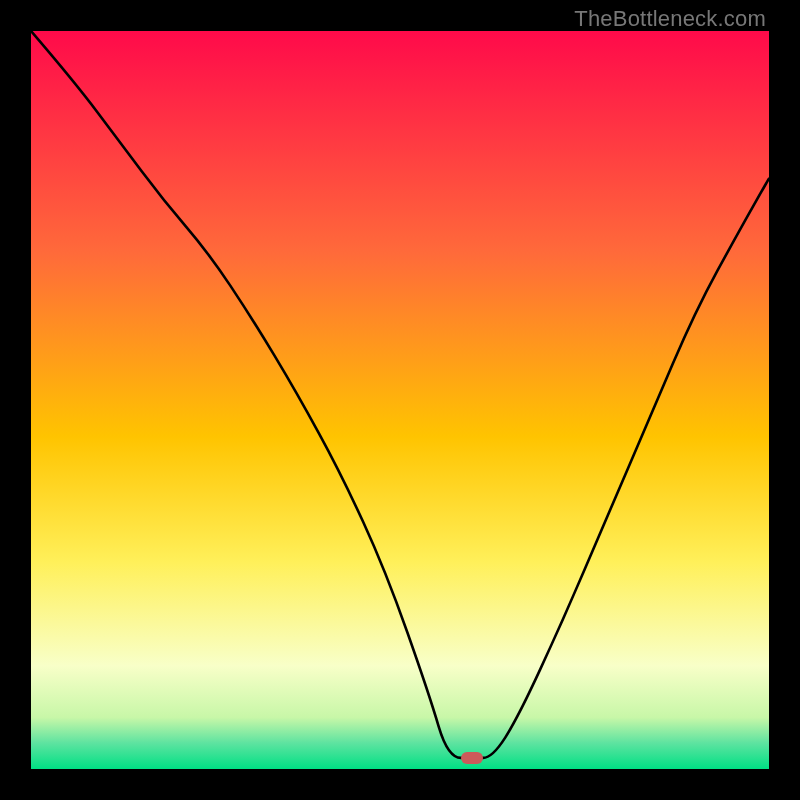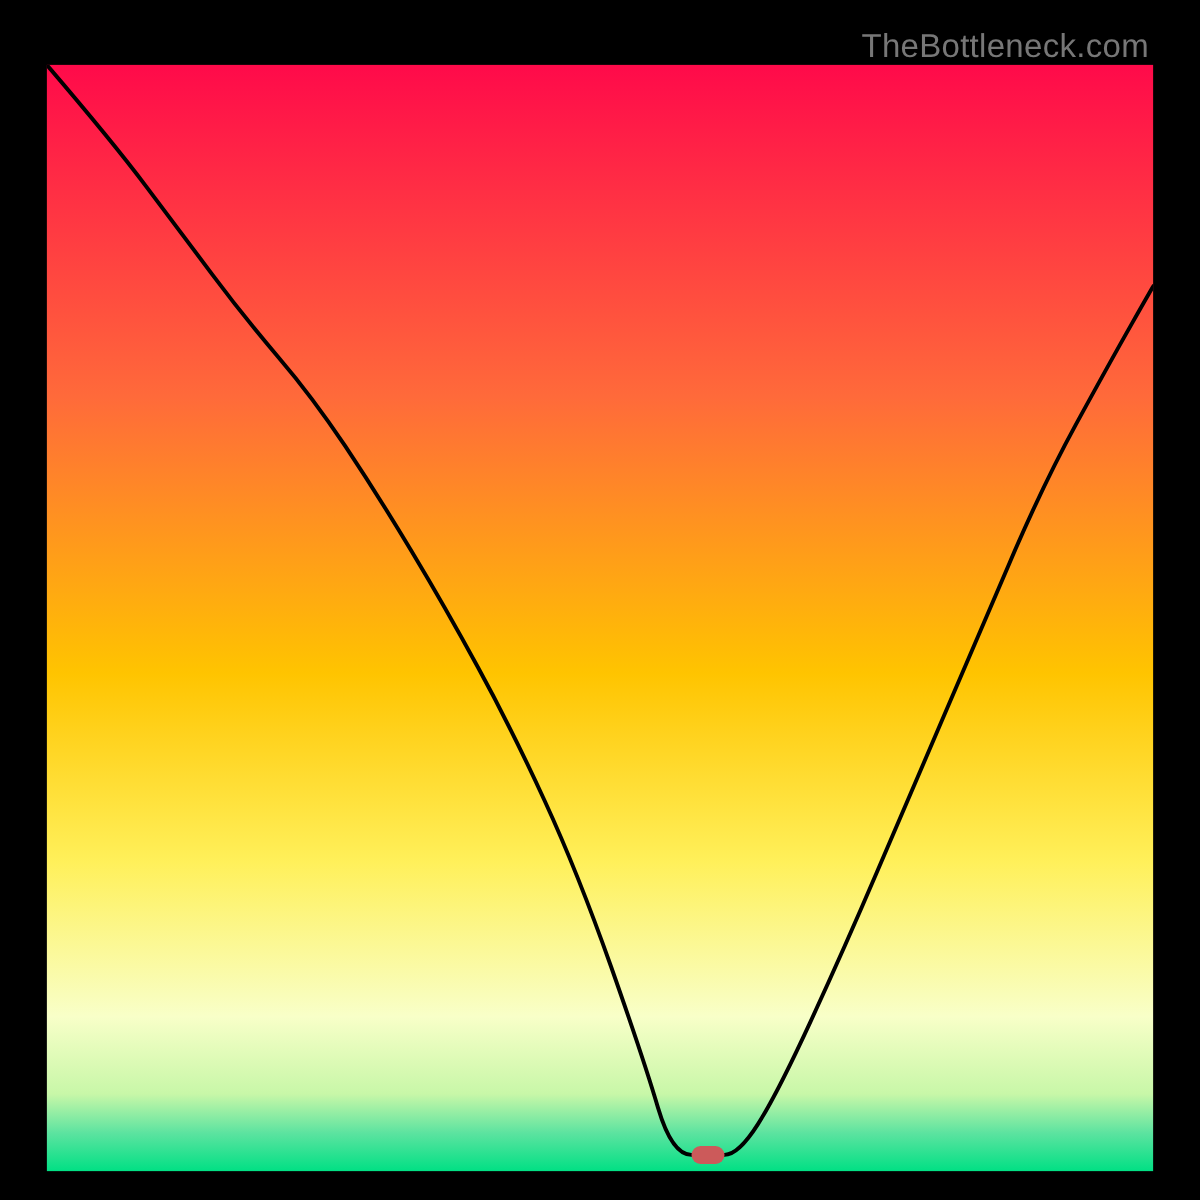--- a/index.html
+++ b/index.html
@@ -7,21 +7,21 @@
     padding: 0;
     width: 800px;
     height: 800px;
     background: #000;
     overflow: hidden;
     font-family: Arial, Helvetica, sans-serif;
   }
   .frame {
     position: absolute;
     left: 0;
-    top: 12px;
+    top: 0;
     width: 800px;
     height: 672px;
     background: #000;
   }
   .plot-area {
     position: absolute;
     left: 31px;
     top: 31px;
     width: 738px;
     height: 738px;

